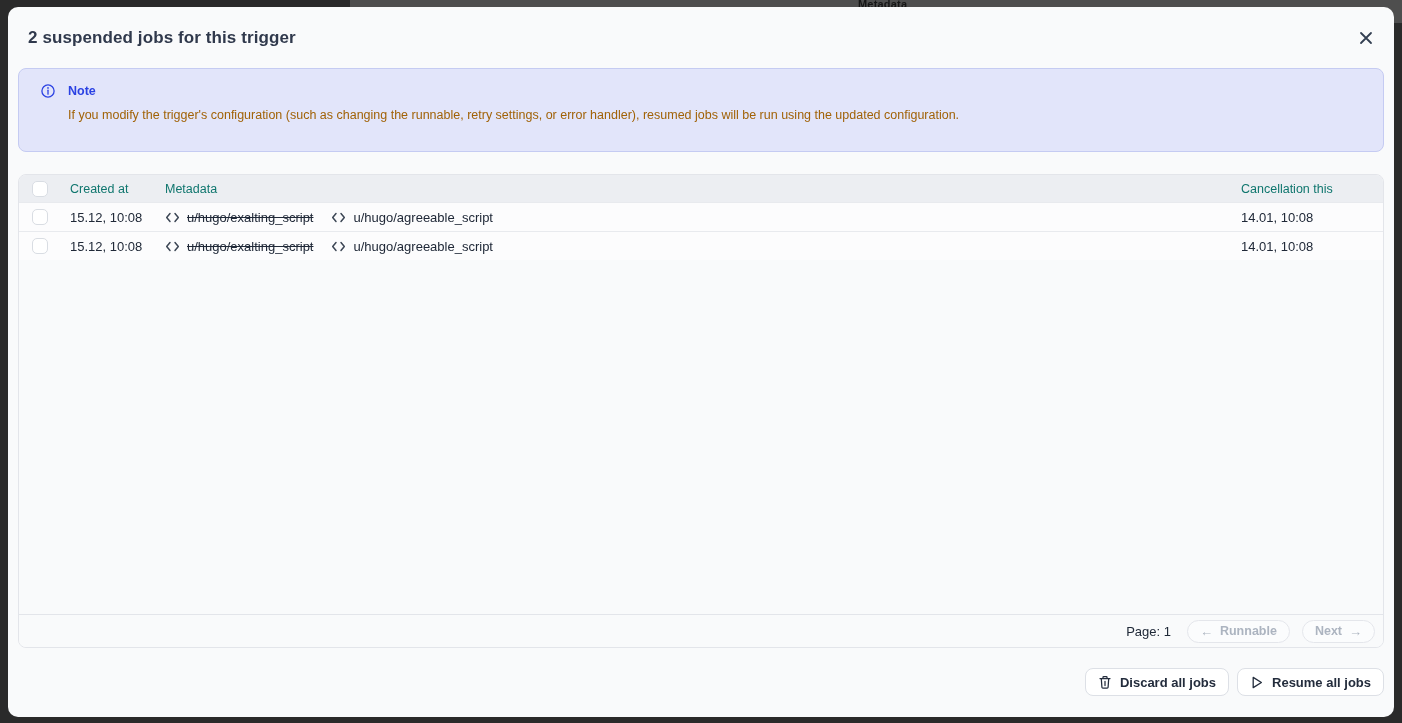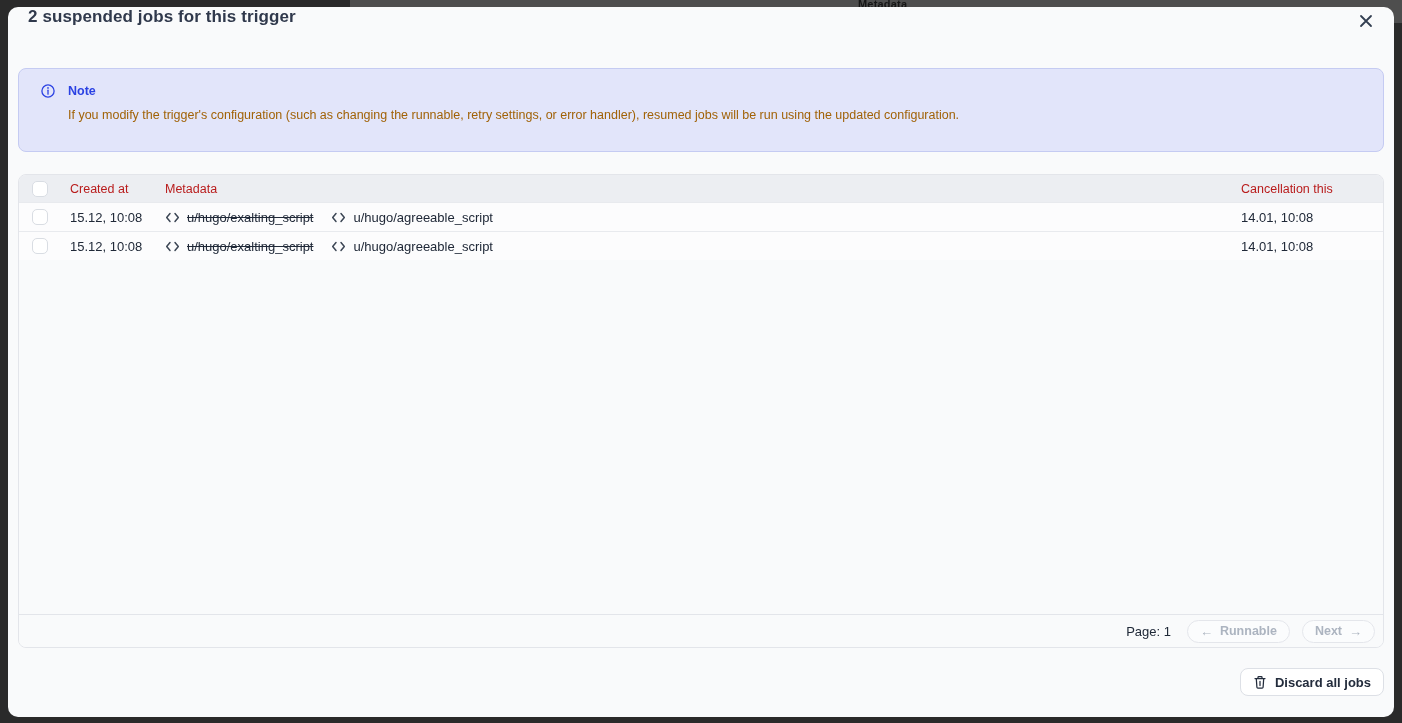--- a/index.html
+++ b/index.html
@@ -23,21 +23,21 @@
     position: absolute; left: 8px; top: 7px;
     width: 1386px; height: 710px;
     background: #f9fafb;
     border-radius: 10px;
     padding: 0 10px;
     display: flex; flex-direction: column;
   }
   
   .modal-header {
     height: 61px; flex: 0 0 61px;
-    display: flex; align-items: flex-start; justify-content: space-between;
+    display: flex; align-items: center; justify-content: space-between;
     padding: 0 2px 0 10px;
   }
   .modal-title {
     font-size: 17px; font-weight: 700; color: #30394c; letter-spacing: .1px;
   }
   .close-btn {
     background: none; border: none; cursor: pointer;
     width: 28px; height: 28px; display: flex; align-items: center; justify-content: center;
     margin-right: 2px;
   }
@@ -66,21 +66,21 @@
     overflow: hidden;
   }
   .tbl-row {
     display: grid;
     grid-template-columns: 51px 95px 1fr 142px;
     align-items: center;
   }
   .tbl-header {
     flex: 0 0 27px; height: 27px;
     background: #eceef2;
-    font-size: 12.5px; color: #b91c1c;
+    font-size: 12.5px; color: #0f766e;
   }
   .tbl-data {
     flex: 0 0 29px; height: 29px;
     background: #fcfcfd;
     border-top: 1px solid #e8eaee;
     font-size: 13px; color: #202938;
   }
   .tbl-data:first-of-type { border-top: none; }
   .cell-check { padding-left: 13px; display: flex; align-items: center; }
   .checkbox {
@@ -241,15 +241,23 @@
 
   <div class="actions-row">
     <button class="action-btn">
       <span>
         <svg width="14" height="15" viewBox="0 0 14 15">
             <path d="M2 3.6 H12 M5 3.6 V2.2 A0.7 0.7 0 0 1 5.7 1.5 H8.3 A0.7 0.7 0 0 1 9 2.2 V3.6 M3.3 3.6 L3.9 12.3 A1 1 0 0 0 4.9 13.2 H9.1 A1 1 0 0 0 10.1 12.3 L10.7 3.6 M7 6.3 V10.6" fill="none" stroke="#232c3c" stroke-width="1.25" stroke-linecap="round" stroke-linejoin="round"></path>
           </svg>
       </span>
       <span>Discard all jobs</span>
     </button>
+    <button class="action-btn">
+      <span>
+        <svg width="14" height="15" viewBox="0 0 14 15">
+            <path d="M3.2 2.4 L11.4 7.5 L3.2 12.6 Z" fill="none" stroke="#232c3c" stroke-width="1.3" stroke-linejoin="round"></path>
+          </svg>
+      </span>
+      <span>Resume all jobs</span>
+    </button>
   </div>
 
 </div>
 
 </body></html>

